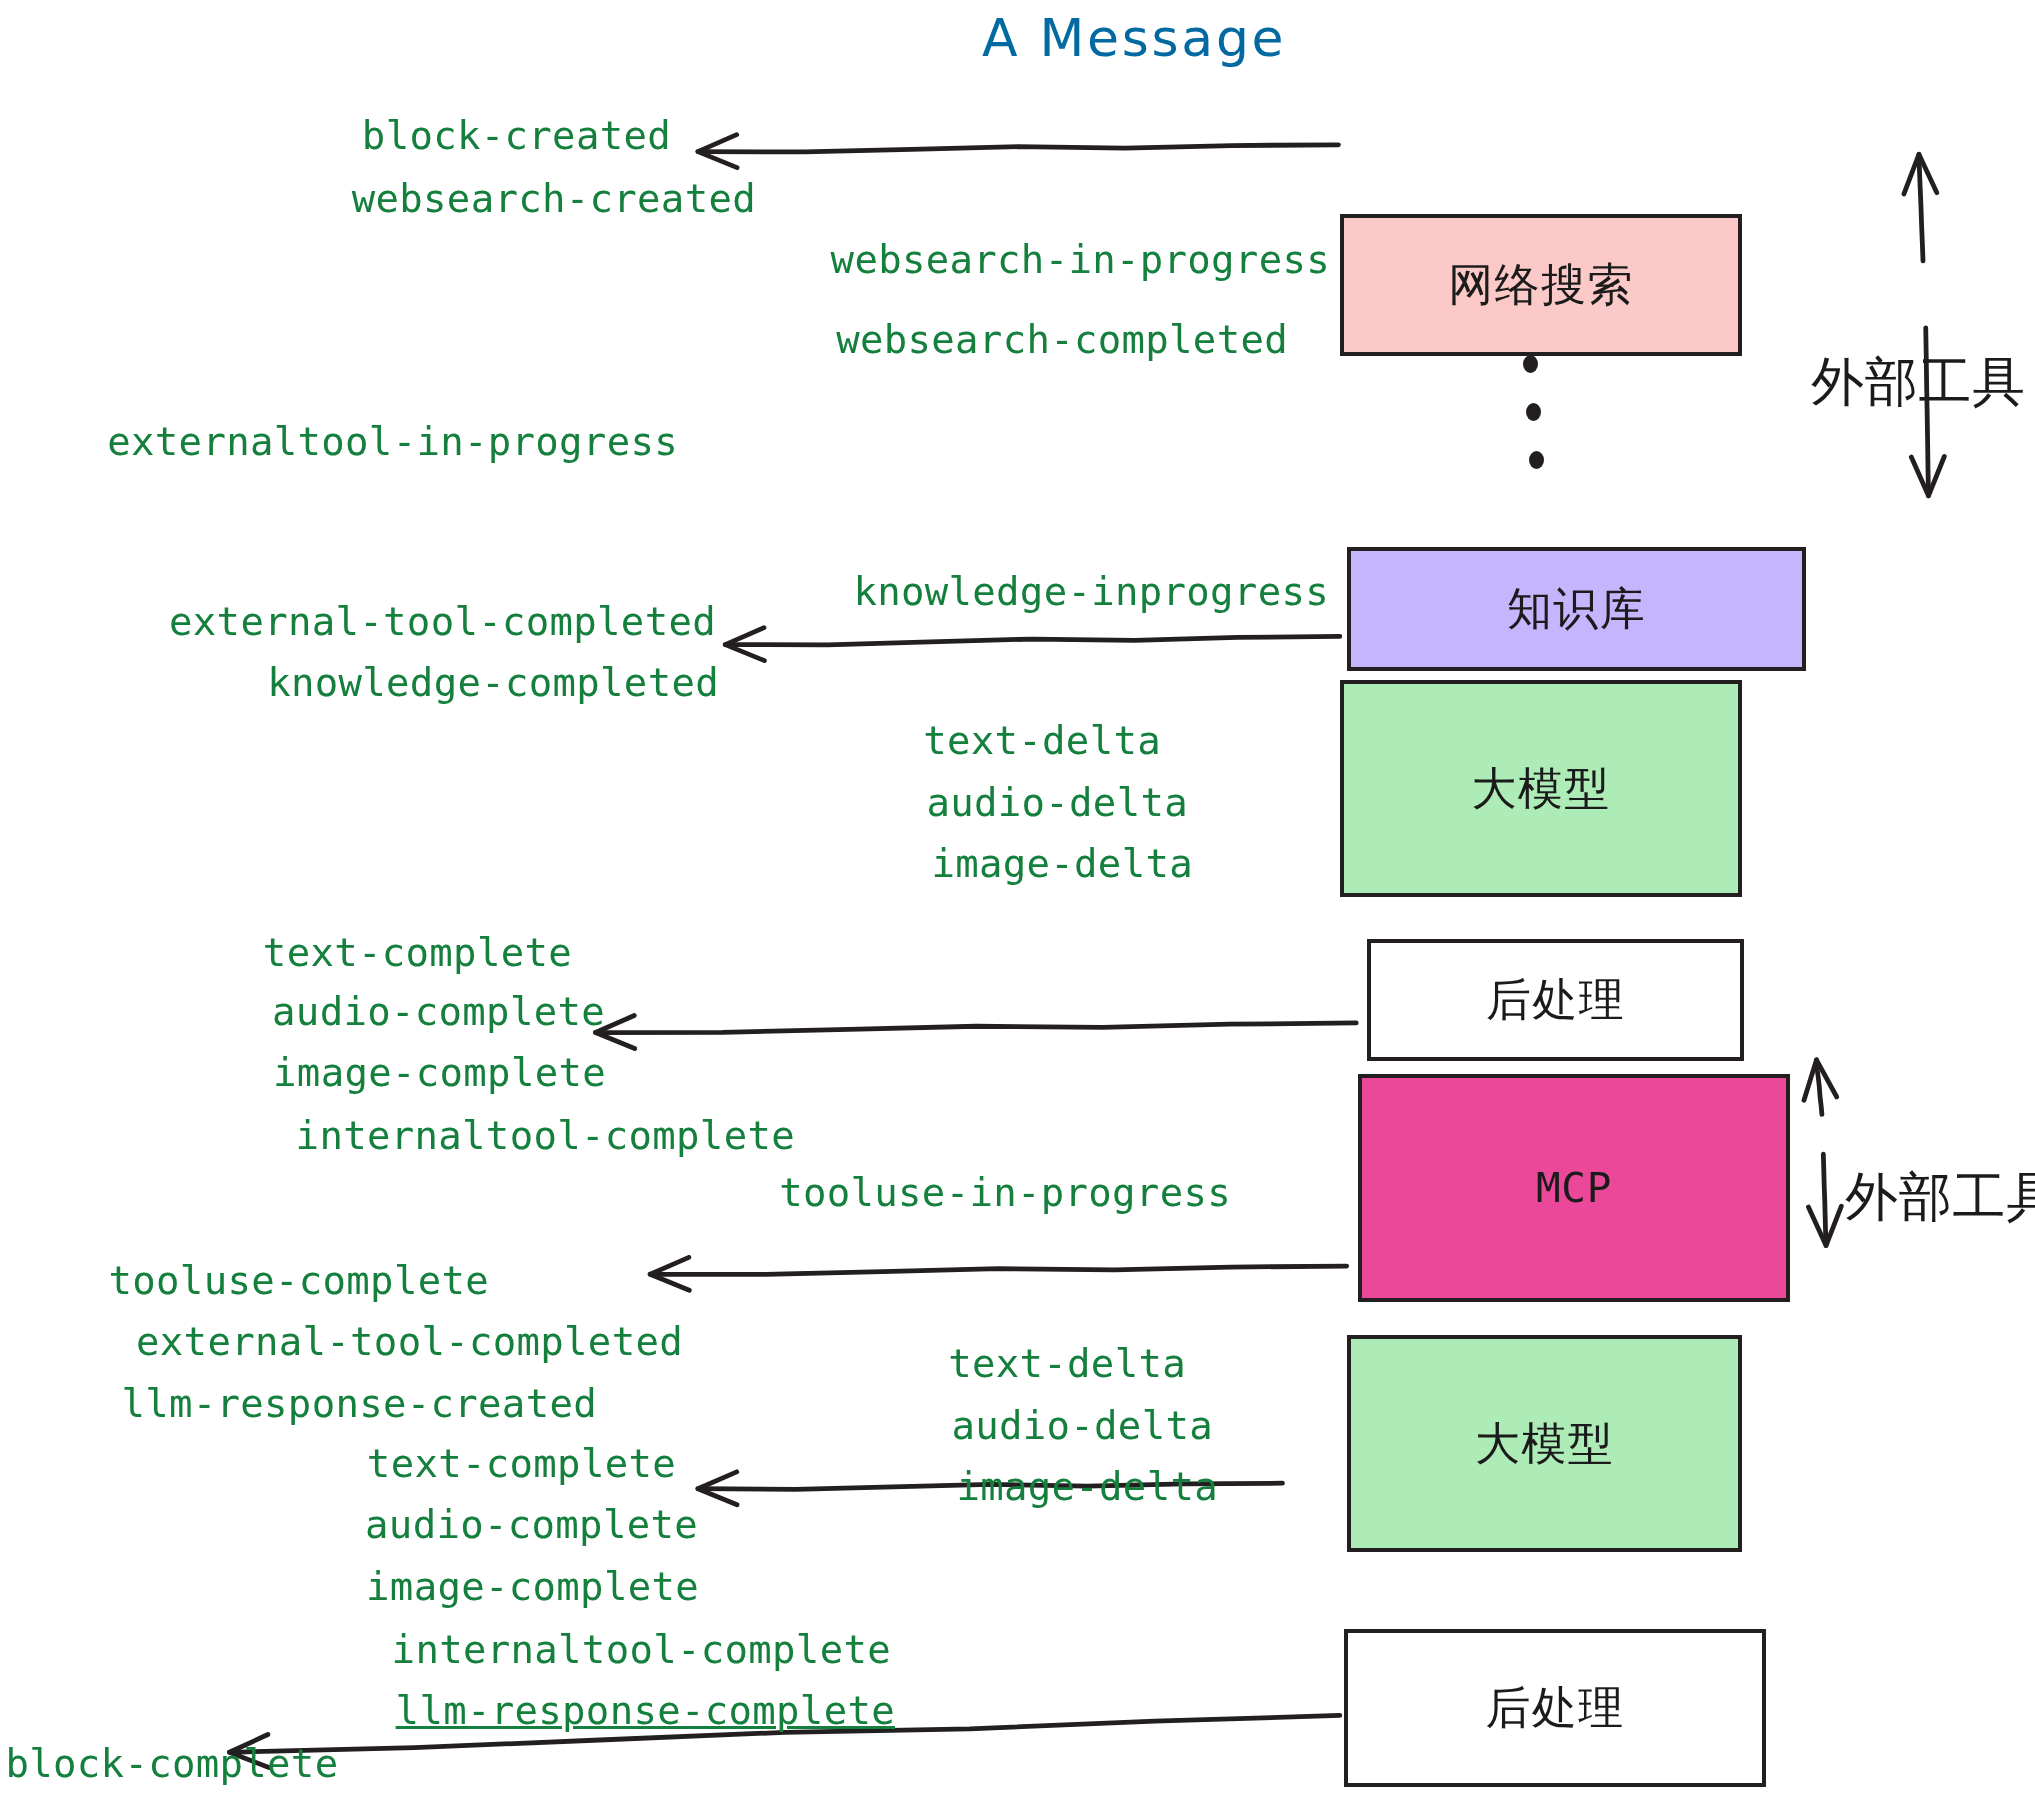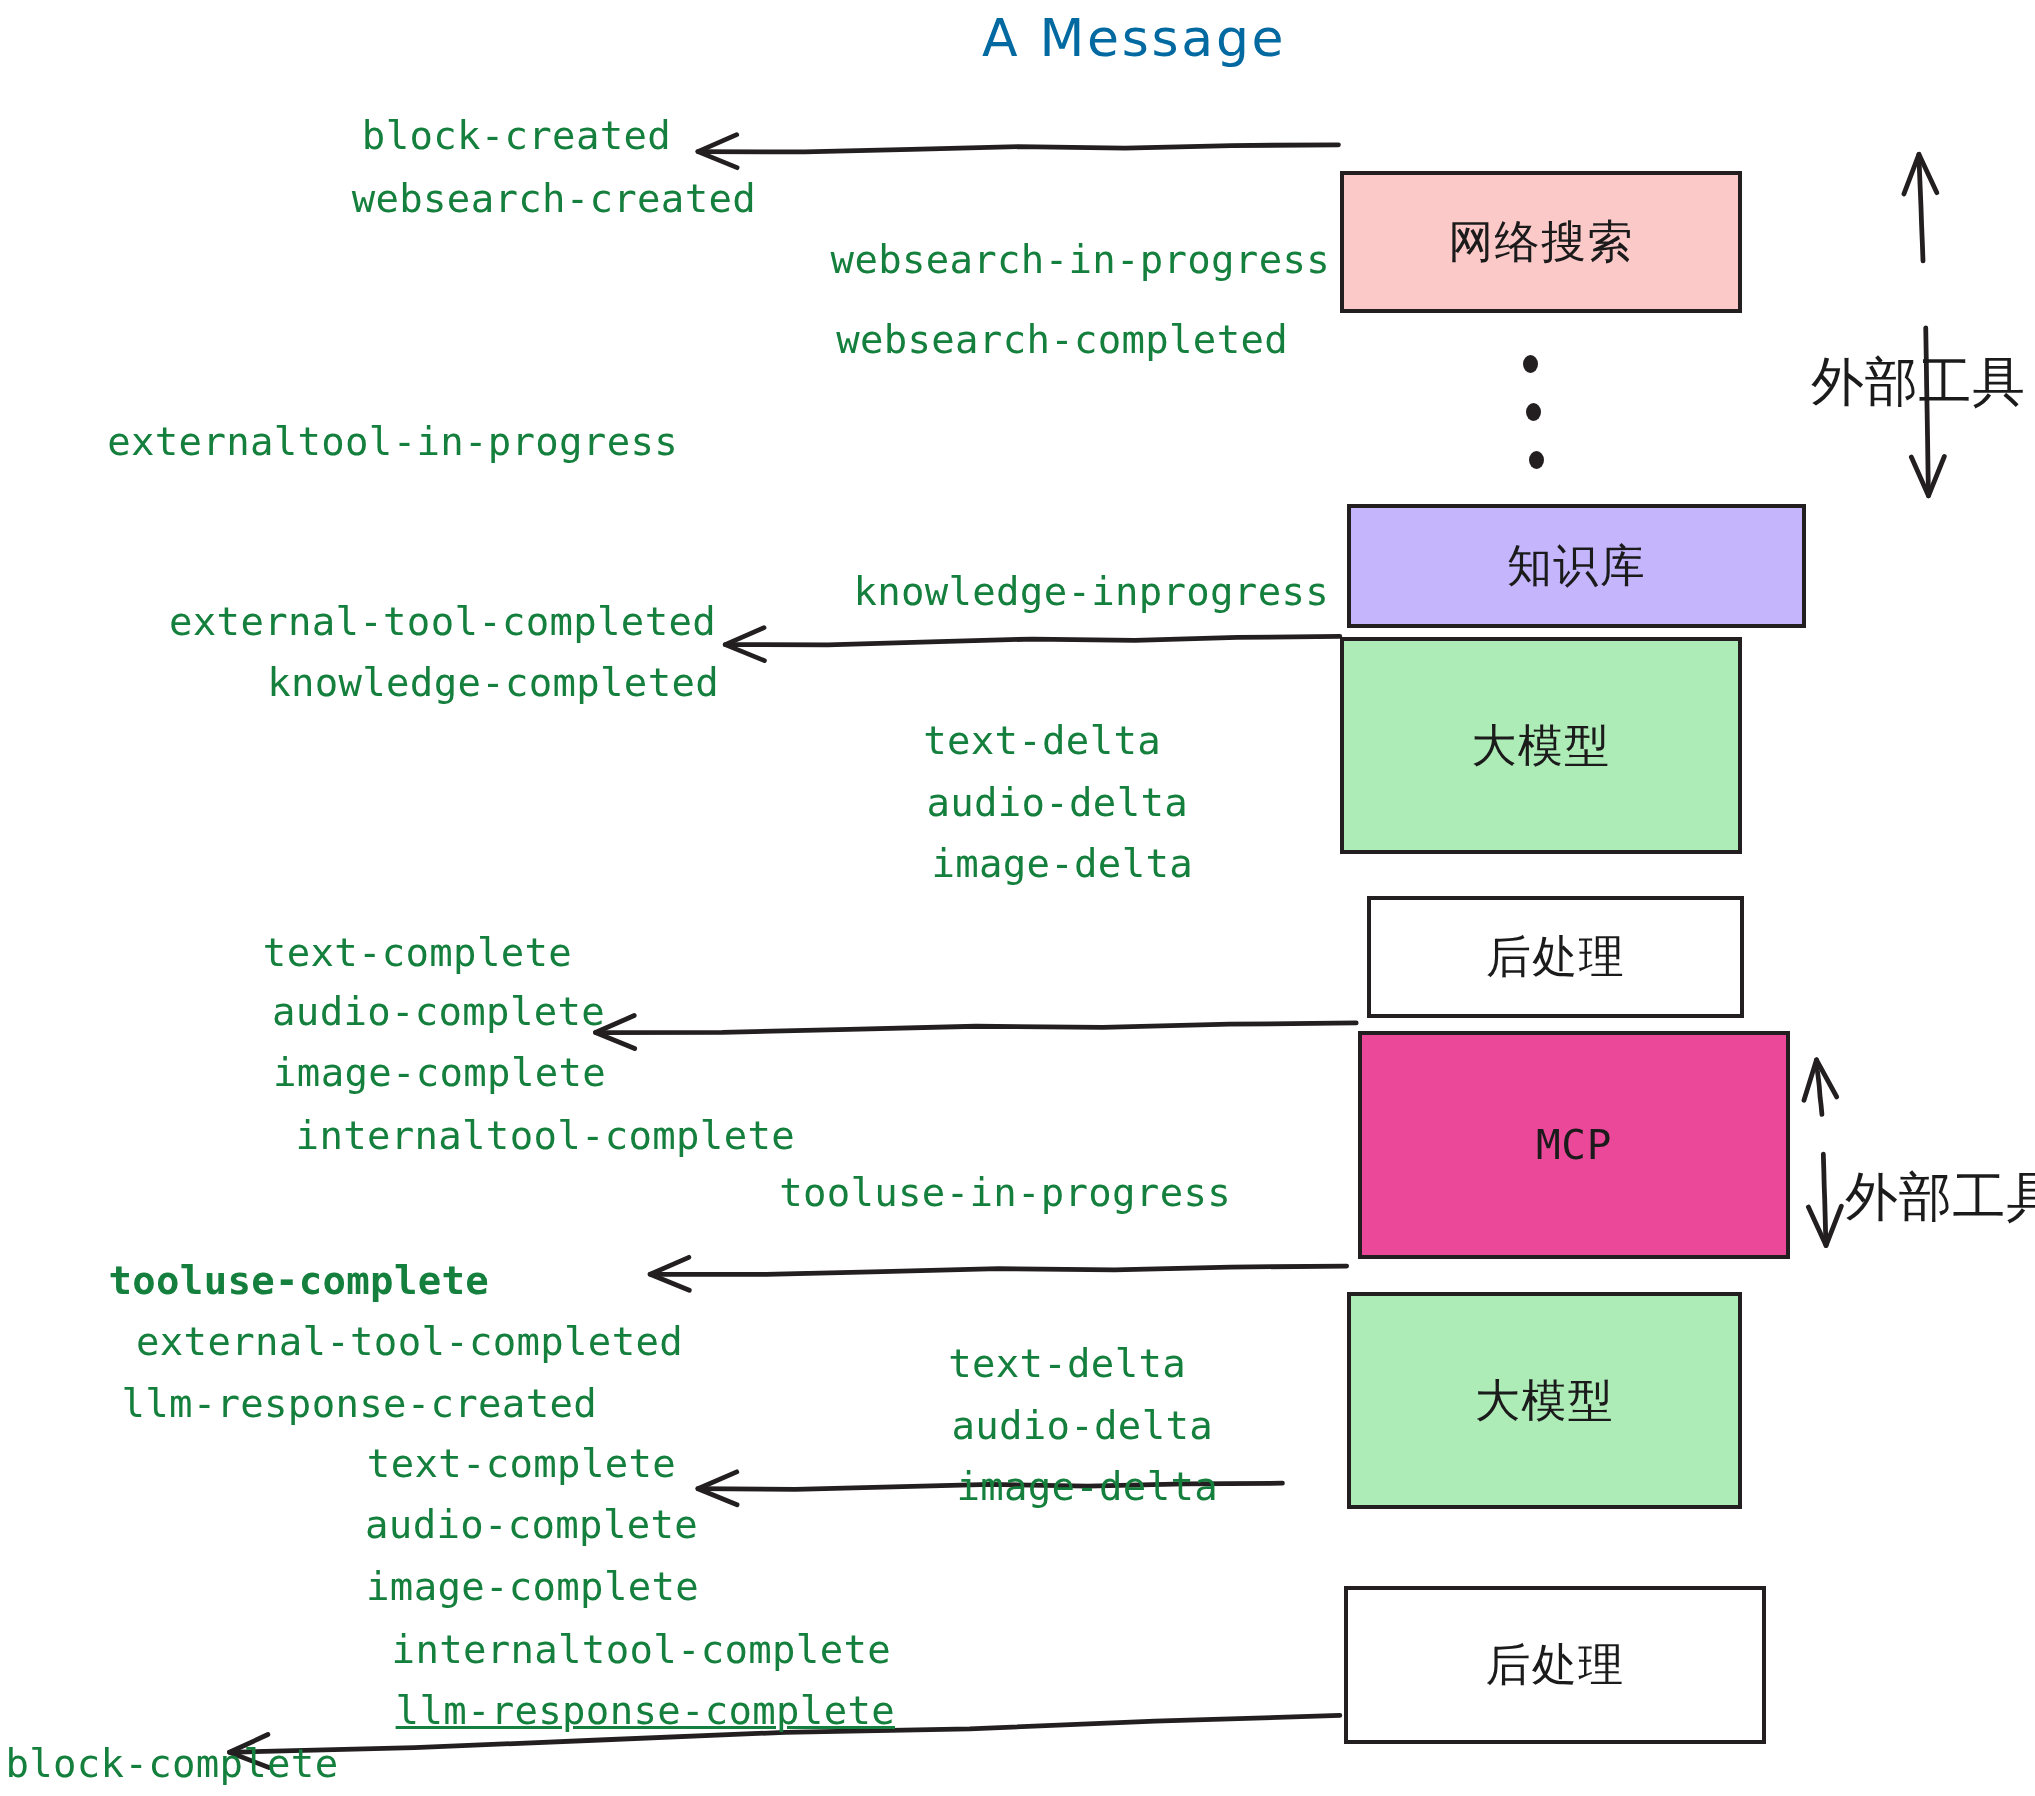--- a/index.html
+++ b/index.html
@@ -39,20 +39,21 @@
     color: #0369a1;
     white-space: nowrap;
   }
   .box {
     position: absolute;
     box-sizing: border-box;
     border: 4.1px solid #231f20;
     display: flex;
     align-items: center;
     justify-content: center;
+    margin-top: 43px;
   }
   .box .box-label {
     font-family: "DejaVu Sans", "Liberation Sans", sans-serif;
     font-size: 45px;
     color: #1b1b1b;
     white-space: nowrap;
     letter-spacing: 1.4px;
   }
   .box.mono .box-label {
     font-family: "DejaVu Sans Mono", "Liberation Mono", monospace;
@@ -165,21 +166,21 @@
       <div class="lbl r" style="left: 716px; top: 602px;">external-tool-completed</div>
       <div class="lbl r" style="left: 719px; top: 663px;">knowledge-completed</div>
       <div class="lbl r" style="left: 1161px; top: 721px;">text-delta</div>
       <div class="lbl r" style="left: 1188px; top: 783px;">audio-delta</div>
       <div class="lbl r" style="left: 1193px; top: 844px;">image-delta</div>
       <div class="lbl r" style="left: 572px; top: 933px;">text-complete</div>
       <div class="lbl r" style="left: 605px; top: 992px;">audio-complete</div>
       <div class="lbl r" style="left: 606px; top: 1053px;">image-complete</div>
       <div class="lbl r" style="left: 795px; top: 1116px;">internaltool-complete</div>
       <div class="lbl r" style="left: 1231px; top: 1173px;">tooluse-in-progress</div>
-      <div class="lbl r" style="left: 489px; top: 1261px; font-weight: bold;">tooluse-complete</div>
+      <div class="lbl r" style="left: 489px; top: 1261px;">tooluse-complete</div>
       <div class="lbl r" style="left: 683px; top: 1322px;">external-tool-completed</div>
       <div class="lbl r" style="left: 597px; top: 1384px;">llm-response-created</div>
       <div class="lbl r" style="left: 1186px; top: 1344px;">text-delta</div>
       <div class="lbl r" style="left: 1213px; top: 1406px;">audio-delta</div>
       <div class="lbl r" style="left: 1218px; top: 1467px;">image-delta</div>
       <div class="lbl r" style="left: 676px; top: 1444px;">text-complete</div>
       <div class="lbl r" style="left: 698px; top: 1505px;">audio-complete</div>
       <div class="lbl r" style="left: 699px; top: 1567px;">image-complete</div>
       <div class="lbl r" style="left: 891px; top: 1630px;">internaltool-complete</div>
       <div class="lbl r" style="left: 895px; top: 1691px; text-decoration: underline;">llm-response-complete</div>

